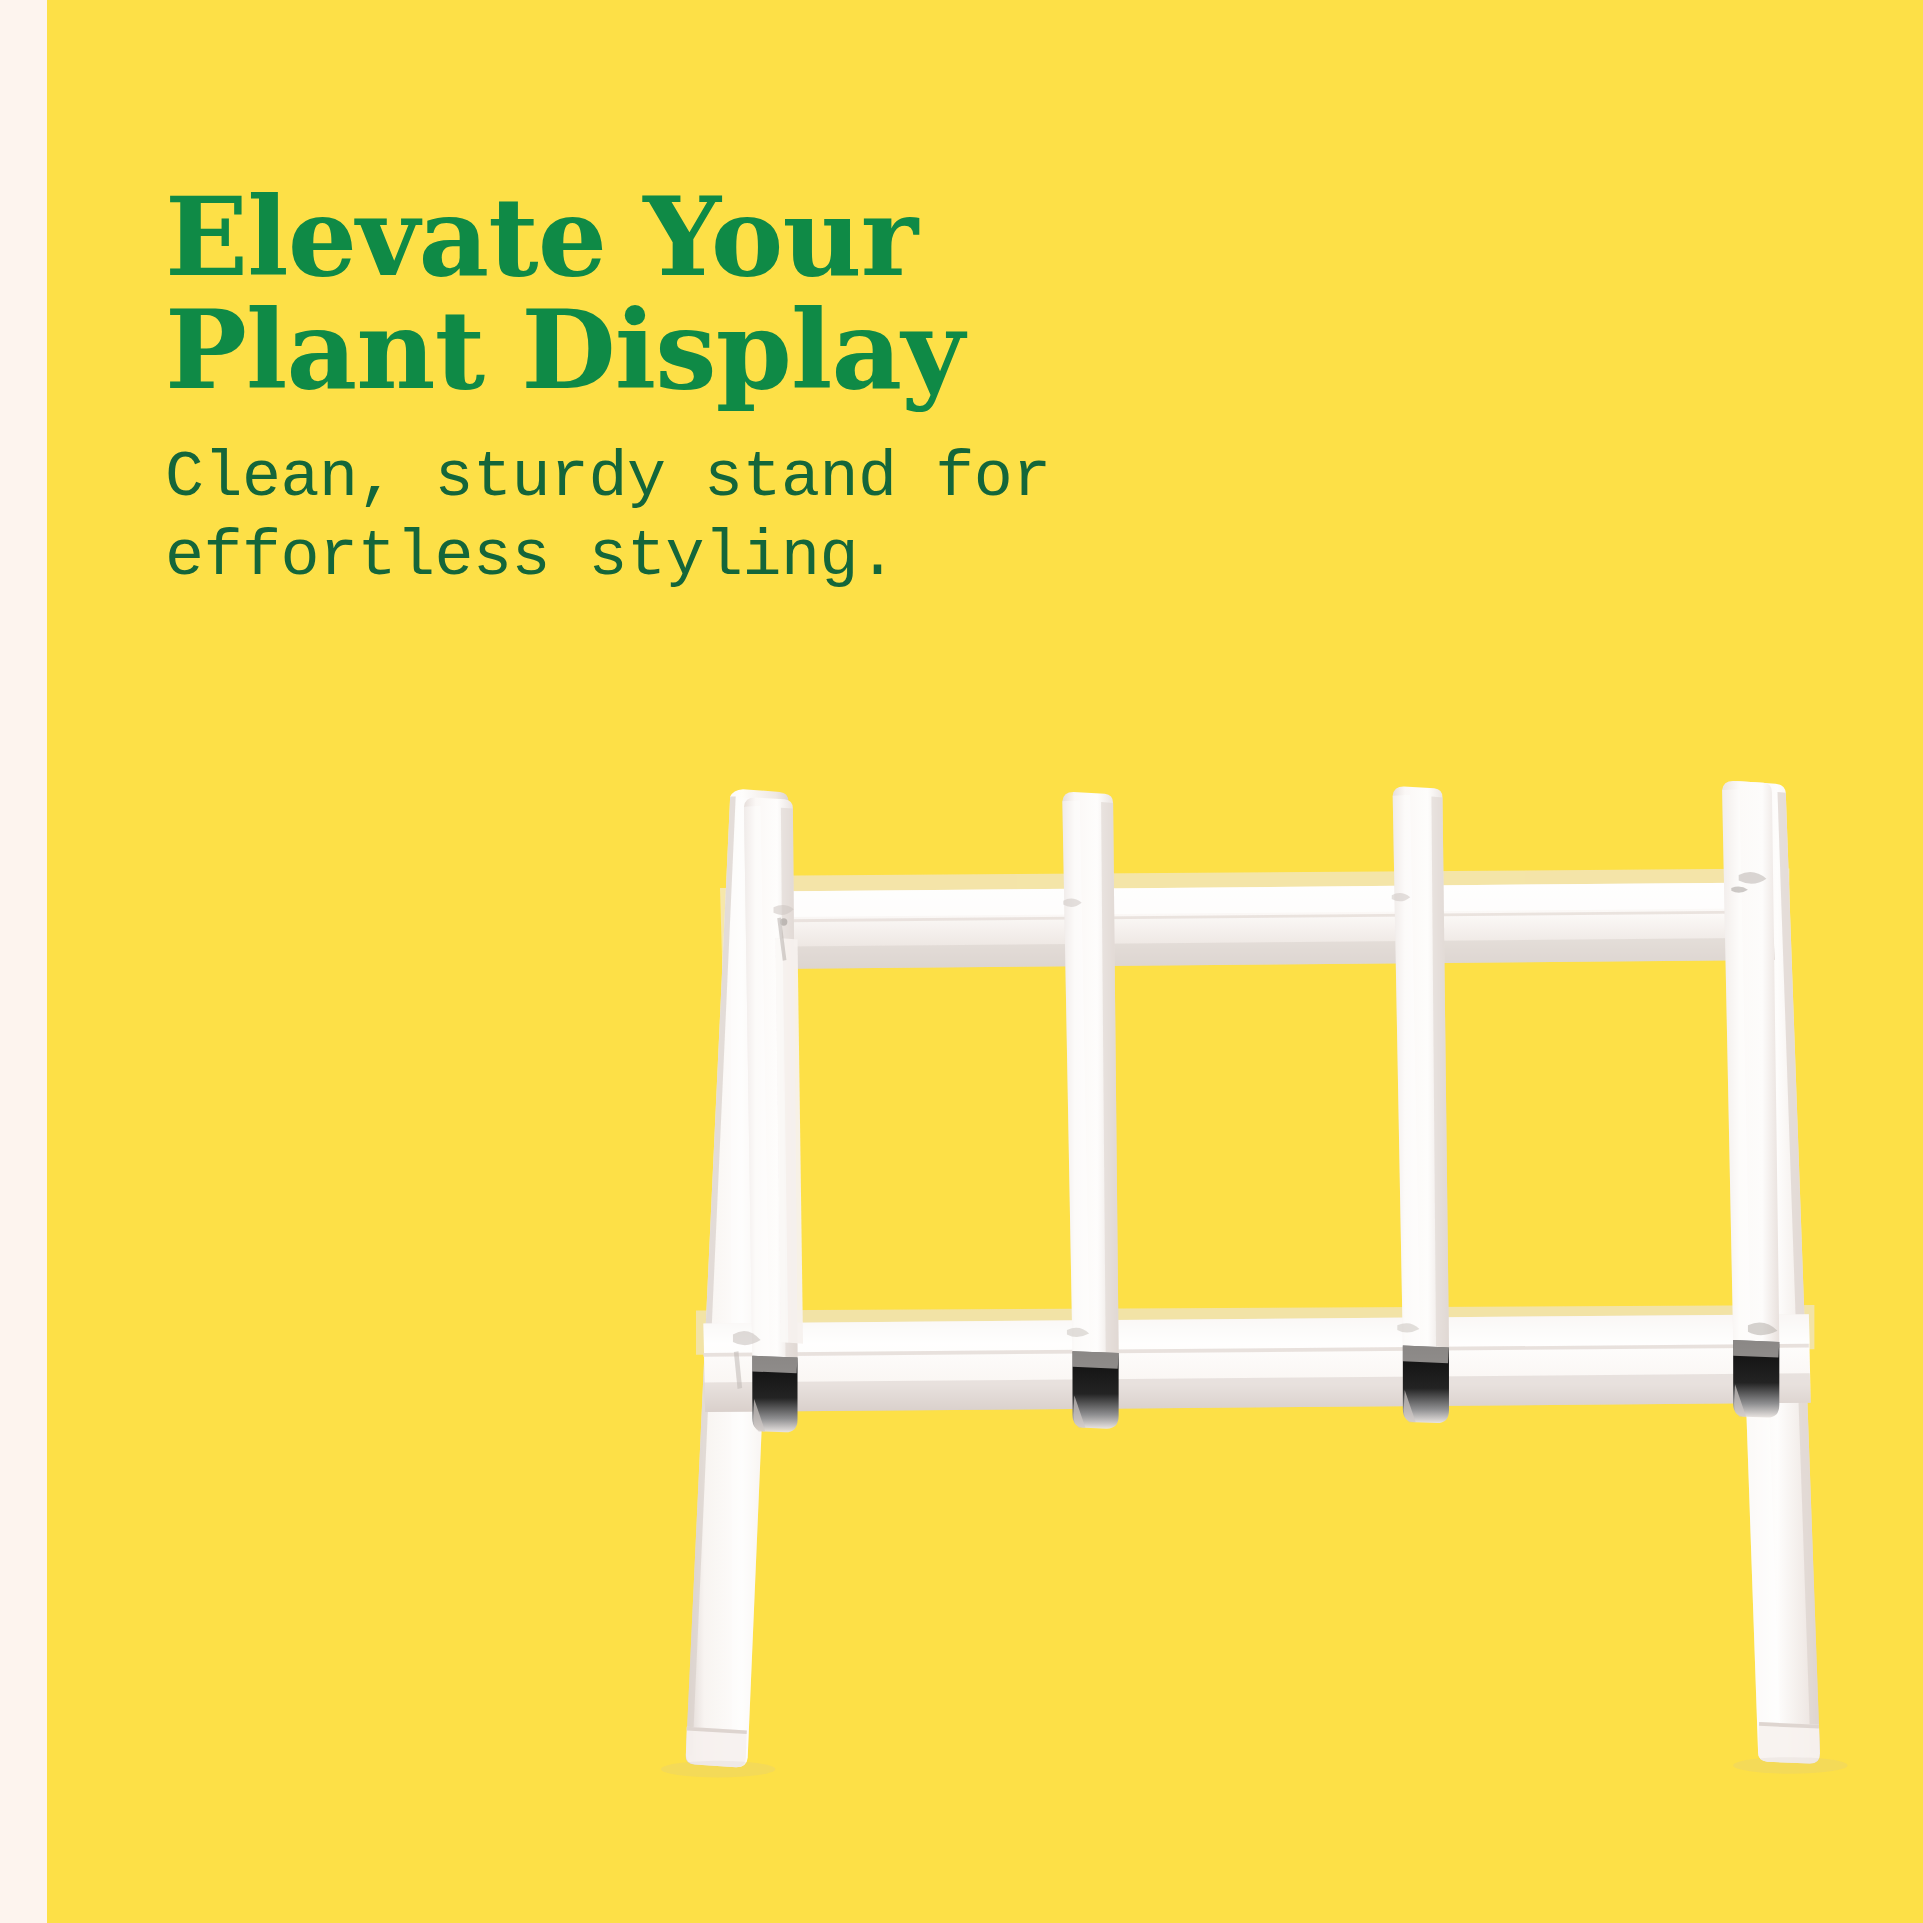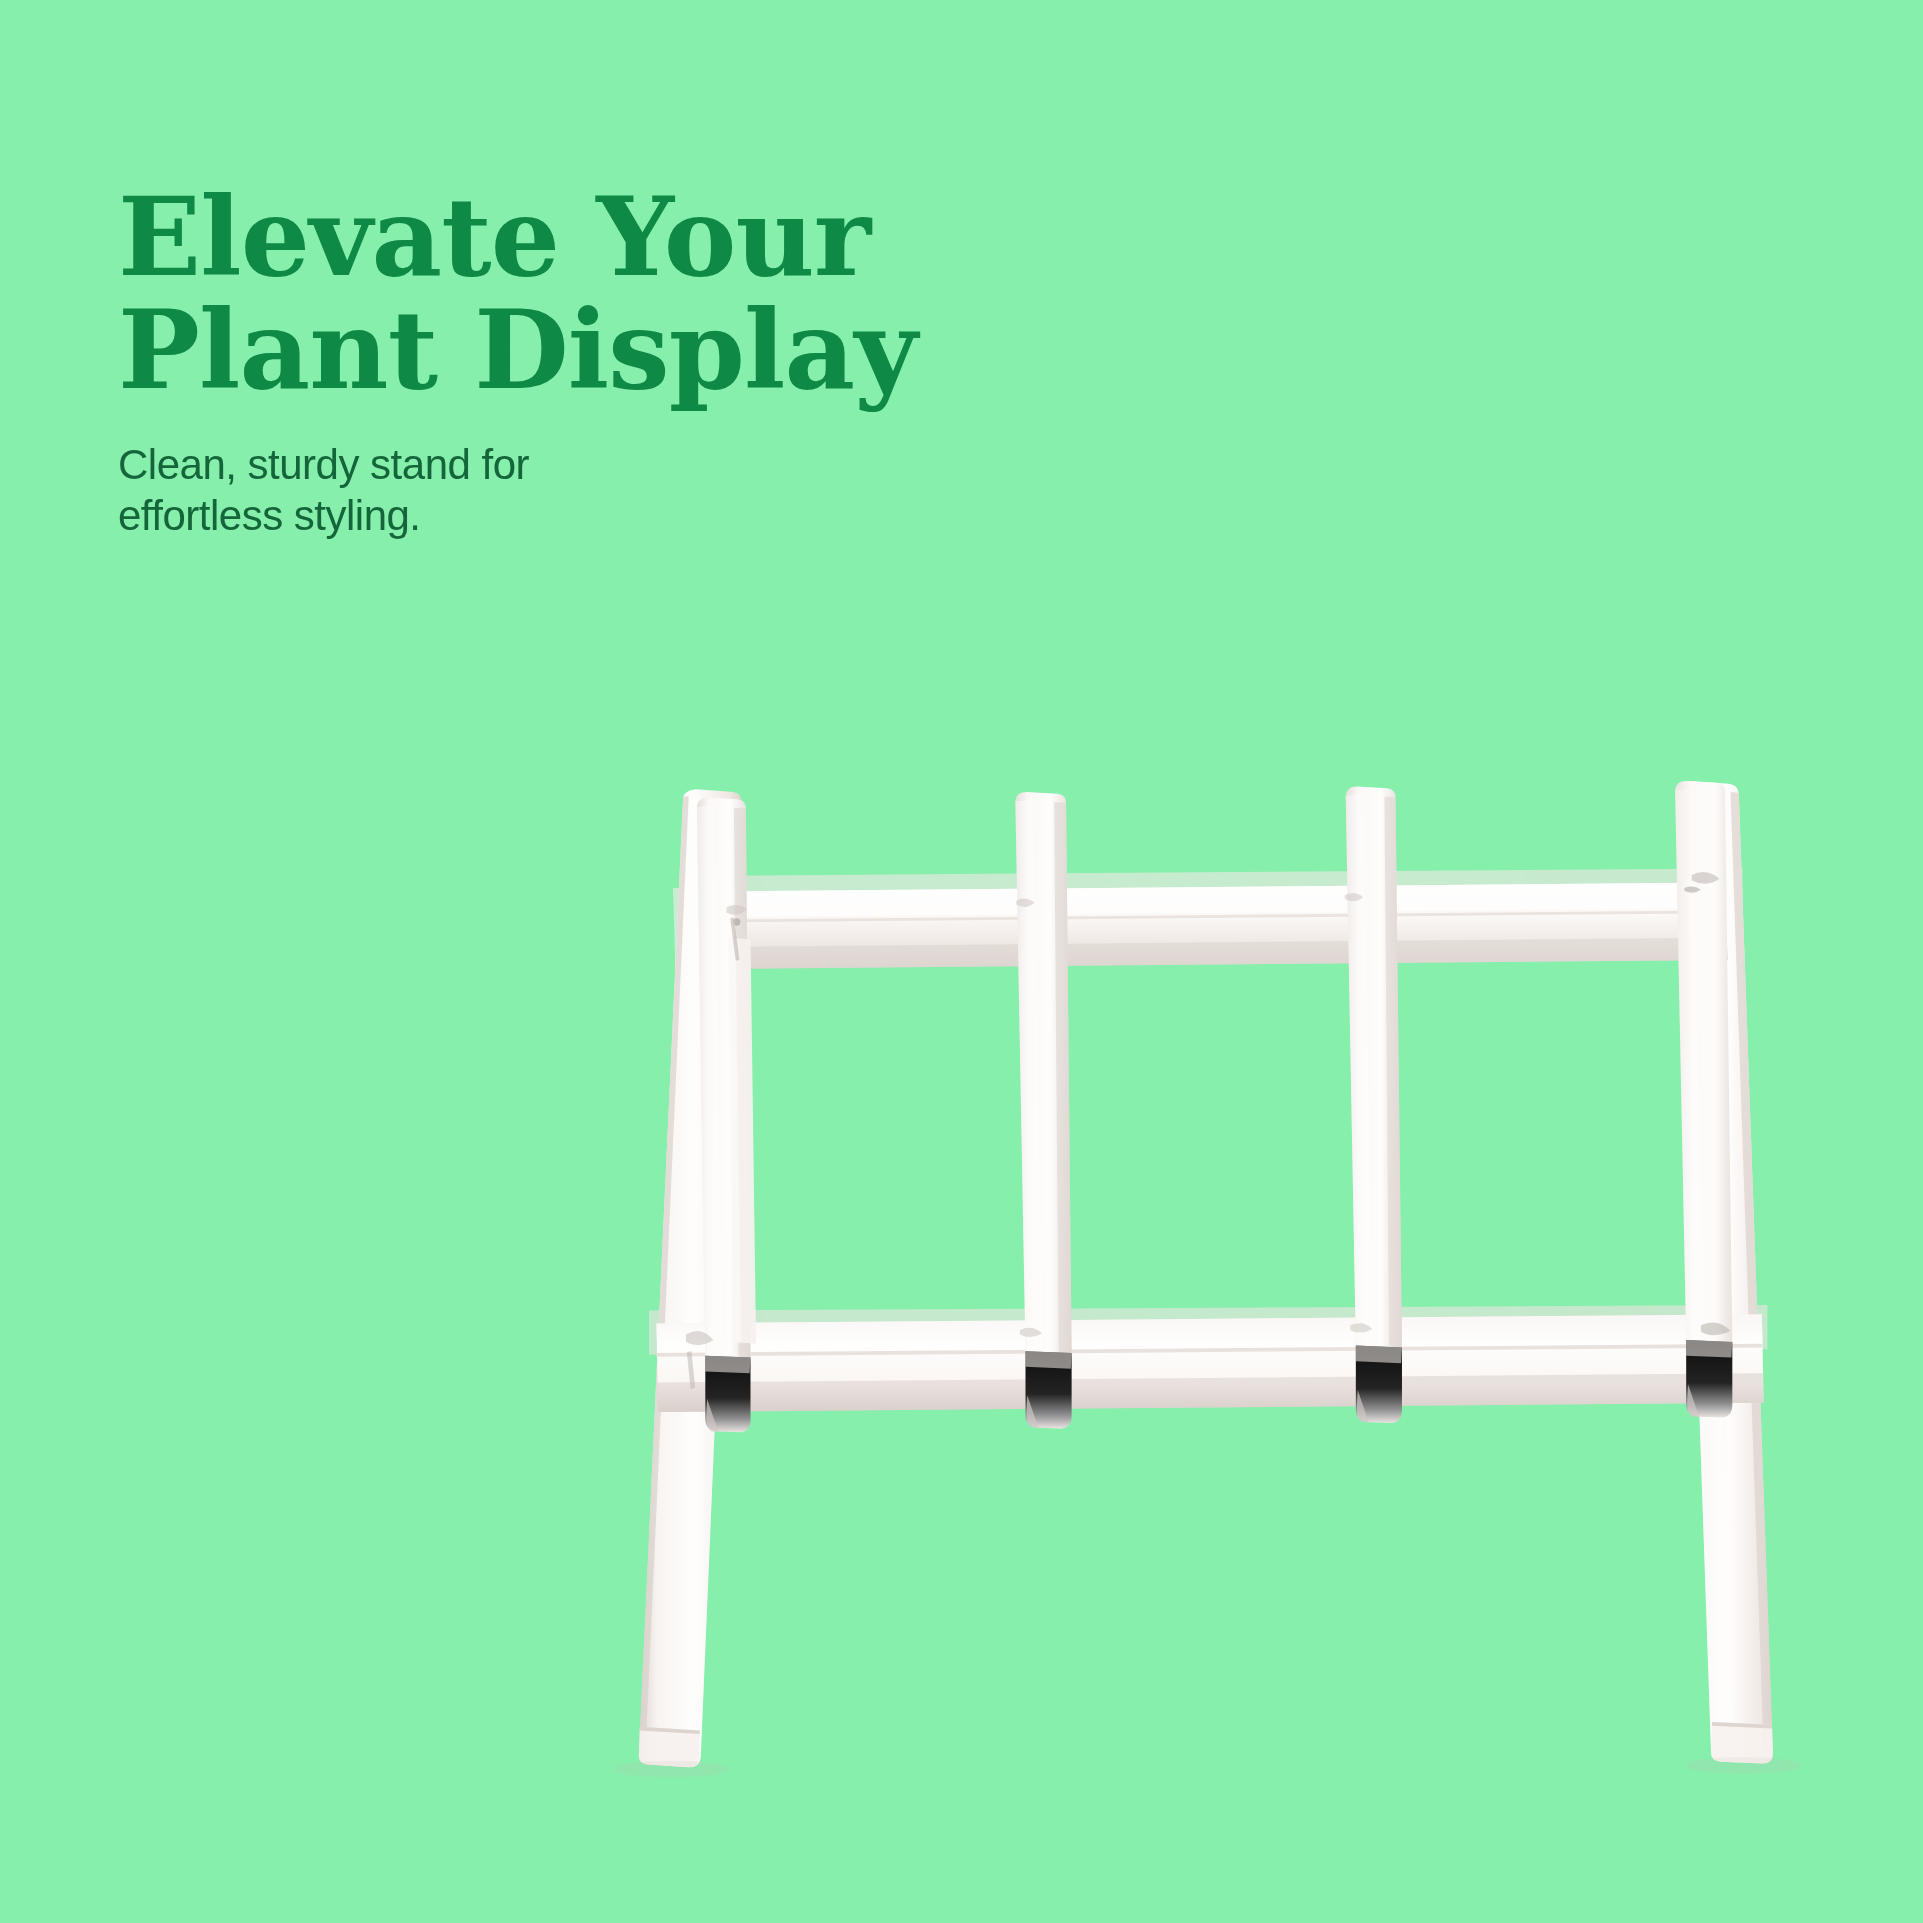--- a/index.html
+++ b/index.html
@@ -35,23 +35,23 @@
     font-weight: bold;
     font-size: 109px;
     line-height: 1.04;
     letter-spacing: -0.9px;
     color: #0f8a46;
     margin: 0;
     white-space: pre-line;
   }
 
   #subhead {
-    font-family: Liberation Sans, sans-serif;
+    font-family: Liberation Mono, monospace;
     font-weight: 400;
-    font-size: 42px;
+    font-size: 65px;
     line-height: 1.22;
     letter-spacing: -0.5px;
     color: #14663a;
     margin: 31px 0 0 0;
     white-space: pre-line;
   }
 
   
   #product-figure {
     position: absolute;
@@ -63,21 +63,21 @@
   }
   #product-svg {
     display: block;
     width: 1923px;
     height: 1923px;
   }
 </style>
 </head>
 <body style="background: rgb(253, 244, 238);">
 
-<div id="promo-card" style="background: #86efac;">
+<div id="promo-card" style="background: #fde047; margin-left: 47px;">
 
   <div id="text-block">
     <h1 id="headline" style="color: rgb(15, 138, 70);">Elevate Your
 Plant Display</h1>
     <p id="subhead" style="color: rgb(20, 102, 58);">Clean, sturdy stand for
 effortless styling.</p>
   </div>
 
   <figure id="product-figure">
     <svg id="product-svg" viewBox="0 0 2084 2084" xmlns="http://www.w3.org/2000/svg">

